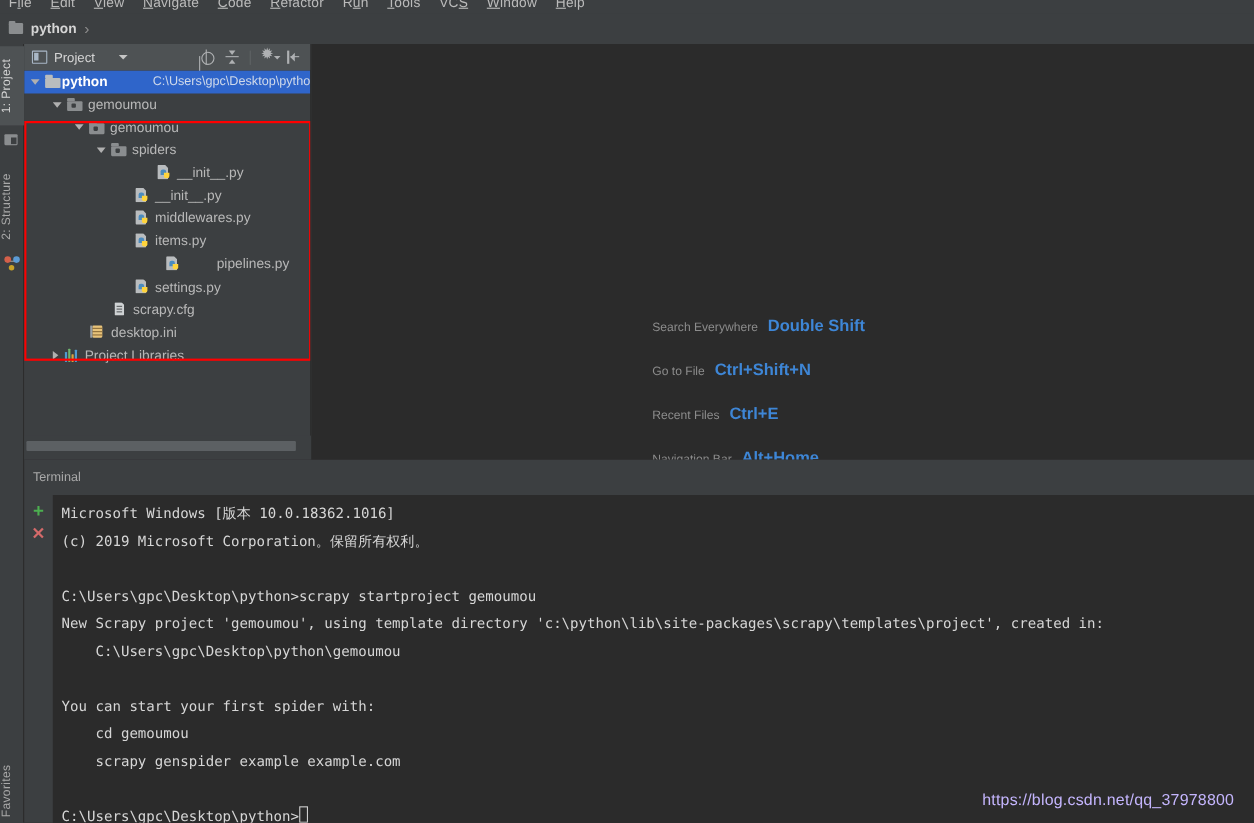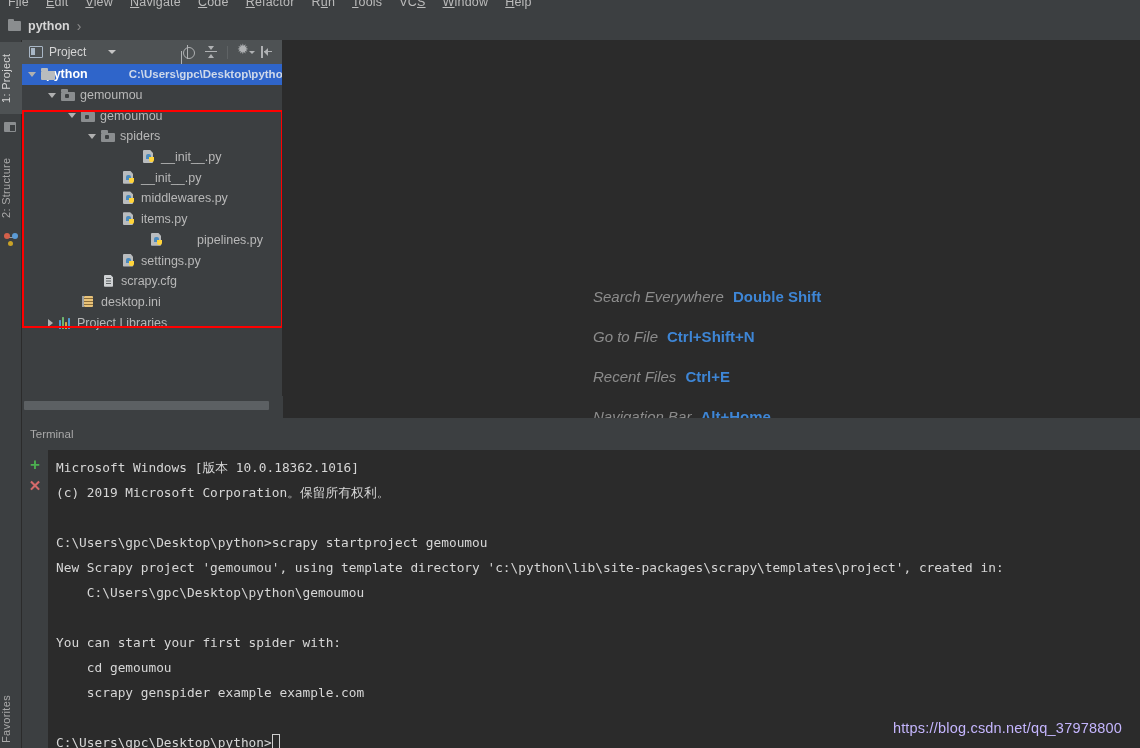--- a/index.html
+++ b/index.html
@@ -149,21 +149,21 @@
   }
 
   .tree { position: relative; height: 354px; overflow: hidden; }
   .row {
     position: relative; height: 20.7px; display: flex; align-items: center;
     font-size: 12.5px; color: #b8b8b8; white-space: nowrap;
   }
   .row.selected { background: #2f65ca; }
   .row.selected .node-label { color: #ffffff; font-weight: bold; }
   .row-path { color: #9aa0a6; font-size: 11.5px; margin-left: 7px; }
-  .row.selected .row-path { color: #cfd9ea; font-weight: bold; padding-left: 34px; }
+  .row.selected .row-path { color: #cfd9ea; font-weight: normal; padding-left: 34px; }
 
   .arrow {
     width: 0; height: 0; margin-right: 5px;
     border-left: 4.5px solid transparent; border-right: 4.5px solid transparent;
     border-top: 5px solid #b0b0b0;
   }
   .arrow.collapsed {
     border-left: 5px solid #b0b0b0; border-right: 0;
     border-top: 4.5px solid transparent; border-bottom: 4.5px solid transparent;
   }
@@ -251,21 +251,21 @@
 
   
   .editor-area {
     position: absolute; left: 283px; top: 40px; width: 857px; height: 378px;
     background: #2b2b2b; overflow: hidden;
   }
   .hints { position: absolute; left: 310px; top: 248px; }
   .hint-row {
     display: flex; align-items: baseline; margin-bottom: 23px; white-space: nowrap;
   }
-  .hint-name { font-size: 15px; color: #8c8c8c; font-style: italic; }
+  .hint-name { font-size: 11px; color: #8c8c8c; }
   .hint-key { font-size: 15px; color: #3e86d6; margin-left: 9px; font-weight: bold; }
 
   
   .terminal-panel {
     position: absolute; left: 22px; top: 418px; width: 1118px; height: 330px;
     background: #2b2b2b;
   }
   .terminal-header {
     height: 32px; background: #3c3f41; display: flex; align-items: center; padding-left: 8px;
   }

